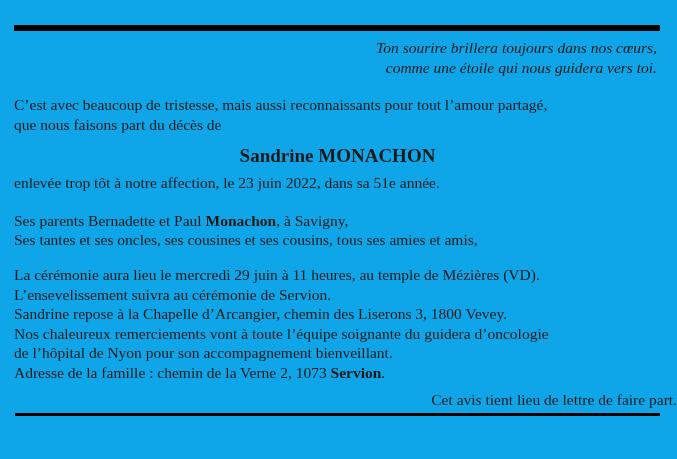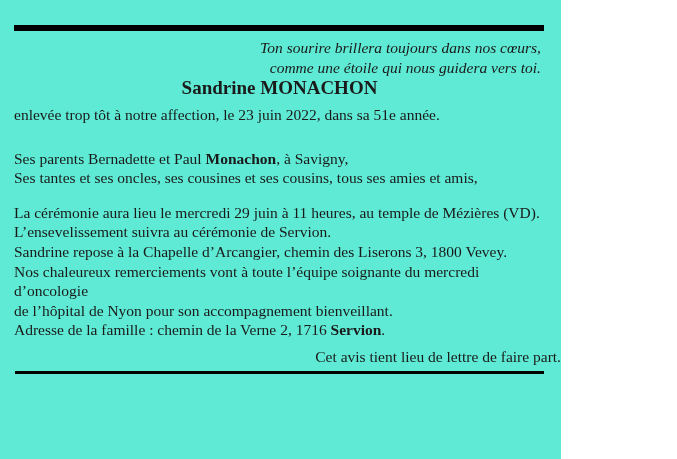--- a/index.html
+++ b/index.html
@@ -1,21 +1,21 @@
 <!DOCTYPE html>
 <html><head>
 <meta charset="utf-8">
 <style>
   * { margin: 0; padding: 0; box-sizing: border-box; }
   html, body { background: #ffffff; }
   .page {
     position: relative;
-    width: 561px;
+    width: 677px;
     height: 459px;
-    background: #5eead4;
+    background: #0ea5e9;
     font-family: "Liberation Serif", "DejaVu Serif", serif;
     color: #1a1a1a;
     overflow: hidden;
   }
   .rule-top {
     margin: 25px 17px 0 14px;
     height: 6px;
     background: #000000;
   }
   .rule-bottom {
@@ -31,29 +31,30 @@
     line-height: 19.5px;
   }
   .body-text {
     font-size: 15.5px;
     line-height: 19.6px;
     margin-left: 14px;
     margin-right: 16px;
   }
   .intro { margin-top: 18px; }
   .name-title {
+    margin-top: 11px;
     text-align: center;
     font-weight: bold;
     font-size: 19px;
     line-height: 22px;
     margin-left: 14px;
     margin-right: 16px;
   }
   .death-line { margin-top: 6px; }
-  .family { margin-top: 24px; }
+  .family { margin-top: 18px; }
   .ceremony { margin-top: 15px; }
   .closing {
     margin-top: 7px;
     text-align: right;
     font-size: 15.5px;
     line-height: 19.6px;
   }
   .b { font-weight: bold; }
   .line { display: block; }
 </style>
@@ -62,36 +63,40 @@
 
 <div class="page">
 
   <div class="rule-top"></div>
 
   <div class="quote">
     <span class="line">Ton sourire brillera toujours dans nos cœurs,</span>
     <span class="line">comme une étoile qui nous guidera vers toi.</span>
   </div>
 
+  <div class="body-text intro">
+    <span class="line">C’est avec beaucoup de tristesse, mais aussi reconnaissants pour tout l’amour partagé,</span>
+    <span class="line">que nous faisons part du décès de</span>
+  </div>
 
   <div class="name-title">Sandrine MONACHON</div>
 
   <div class="body-text death-line">enlevée trop tôt à notre affection, le 23 juin 2022, dans sa 51e année.</div>
 
   <div class="body-text family">
     <span class="line"><span>Ses parents Bernadette et Paul </span><span class="b">Monachon</span><span>, à Savigny,</span></span>
     <span class="line">Ses tantes et ses oncles, ses cousines et ses cousins, tous ses amies et amis,</span>
   </div>
 
   <div class="body-text ceremony">
     <span class="line">La cérémonie aura lieu le mercredi 29 juin à 11 heures, au temple de Mézières (VD).</span>
     <span class="line">L’ensevelissement suivra au cérémonie de Servion.</span>
     <span class="line">Sandrine repose à la Chapelle d’Arcangier, chemin des Liserons 3, 1800 Vevey.</span>
-    <span class="line">Nos chaleureux remerciements vont à toute l’équipe soignante du mercredi d’oncologie</span>
+    <span class="line">Nos chaleureux remerciements vont à toute l’équipe soignante du guidera d’oncologie</span>
     <span class="line">de l’hôpital de Nyon pour son accompagnement bienveillant.</span>
-    <span class="line"><span>Adresse de la famille : chemin de la Verne 2, 1716 </span><span class="b">Servion</span><span>.</span></span>
+    <span class="line"><span>Adresse de la famille : chemin de la Verne 2, 1073 </span><span class="b">Servion</span><span>.</span></span>
   </div>
 
   <div class="closing">Cet avis tient lieu de lettre de faire part.</div>
 
   <div class="rule-bottom"></div>
 
 </div>
 
 </body></html>

